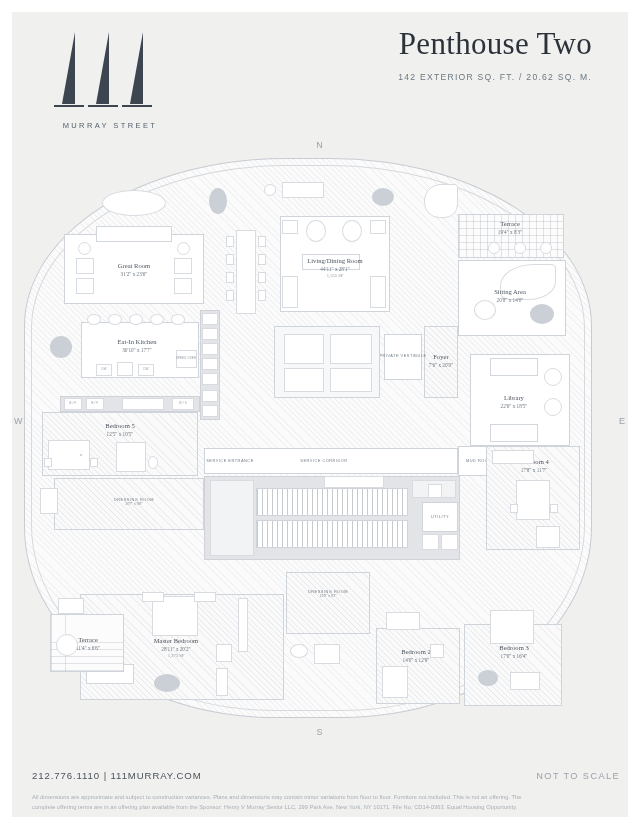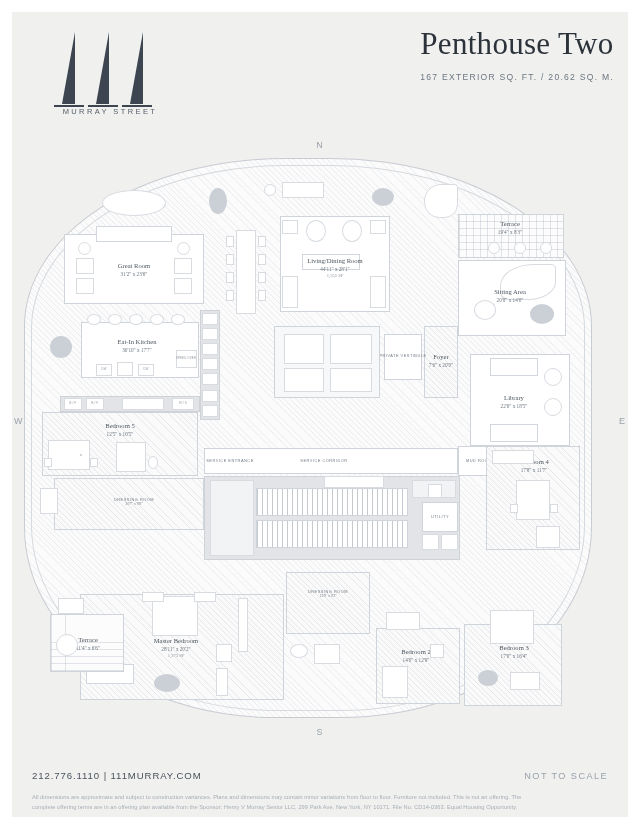--- a/index.html
+++ b/index.html
@@ -17,23 +17,23 @@
   .logo-marks{position:relative;width:150px;height:78px;margin-left:14px;}
   .logo-marks .one{position:absolute;bottom:0;width:0;height:0;border-style:solid;}
   .m1{left:18px;border-width:0 0 72px 13px;border-color:transparent transparent #3c4550 transparent;}
   .m2{left:52px;border-width:0 0 72px 13px;border-color:transparent transparent #3c4550 transparent;}
   .m3{left:86px;border-width:0 0 72px 13px;border-color:transparent transparent #3c4550 transparent;}
   .serif-rule{position:absolute;height:2px;background:#3c4550;bottom:-3px;}
   .sr1{left:10px;width:30px;} .sr2{left:44px;width:30px;} .sr3{left:78px;width:30px;}
   .logo-name{font-family:"Liberation Serif",serif;font-size:24px;color:#2f3740;letter-spacing:.5px;
              text-align:center;margin-top:12px;width:160px;}
   .logo-sub{font-family:"Liberation Sans",sans-serif;font-size:7.5px;letter-spacing:2.4px;
-            color:#55606c;text-align:center;width:160px;margin-top:3px;}
-
-  .title-block{position:absolute;right:14px;top:16px;text-align:left;}
+            color:#55606c;text-align:center;width:160px;margin-top:17px;}
+
+  .title-block{position:absolute;right:36px;top:16px;text-align:right;}
   .plan-title{font-family:"Liberation Serif",serif;font-size:31px;color:#2b323a;letter-spacing:.3px;line-height:1.05;}
   .plan-meta{font-family:"Liberation Sans",sans-serif;font-size:8.6px;letter-spacing:1.25px;
              color:#6d7781;margin-top:9px;line-height:1.75;}
 
   
   .compass{position:absolute;font-family:"Liberation Sans",sans-serif;font-size:9px;
            color:#9aa2aa;letter-spacing:1px;}
   .c-n{left:50%;top:140px;transform:translateX(-50%);}
   .c-s{left:50%;top:727px;transform:translateX(-50%);}
   .c-w{left:14px;top:416px;}
@@ -94,21 +94,21 @@
   .fu.dark{background:#cbd0d6;border:none;}
 
   .stair{position:absolute;box-sizing:border-box;border:.8px solid #cfd4da;background:#ffffff;
     background-image:repeating-linear-gradient(90deg, rgba(150,158,168,.55) 0 .6px, rgba(0,0,0,0) .6px 5px);}
 
   
   .footer{position:absolute;left:0;bottom:16px;width:616px;}
   .f-row{position:relative;height:16px;padding:0 20px;}
   .f-phone{position:absolute;left:20px;top:0;font-family:"Liberation Sans",sans-serif;
            font-size:9.6px;letter-spacing:.9px;color:#4a525b;}
-  .f-scale{position:absolute;right:20px;top:1px;font-family:"Liberation Sans",sans-serif;
+  .f-scale{position:absolute;right:8px;top:1px;font-family:"Liberation Sans",sans-serif;
            font-size:9.2px;letter-spacing:1.4px;color:#9aa2aa;}
   .f-disc{padding:6px 20px 0 20px;font-family:"Liberation Sans",sans-serif;font-size:5.7px;
           line-height:1.85;color:#a8afb6;letter-spacing:.05px;}
 </style>
 </head>
 <body>
 
 <div class="page">
   <div class="sheet"></div>
 
@@ -122,21 +122,21 @@
         <div class="serif-rule sr1"></div>
           <div class="serif-rule sr2"></div>
           <div class="serif-rule sr3"></div>
       </div>
       <div class="logo-sub">MURRAY STREET</div>
     </div>
 
     <div class="title-block">
       <div class="plan-title">Penthouse Two</div>
       <div class="plan-meta">
-        <div>167 EXTERIOR SQ. FT. / 20.62 SQ. M.</div>
+        <div>142 EXTERIOR SQ. FT. / 20.62 SQ. M.</div>
       </div>
     </div>
   </div>
 
   <div class="compass c-n">N</div>
   <div class="compass c-s">S</div>
   <div class="compass c-w">W</div>
   <div class="compass c-e">E</div>
 
   <div class="plan">

